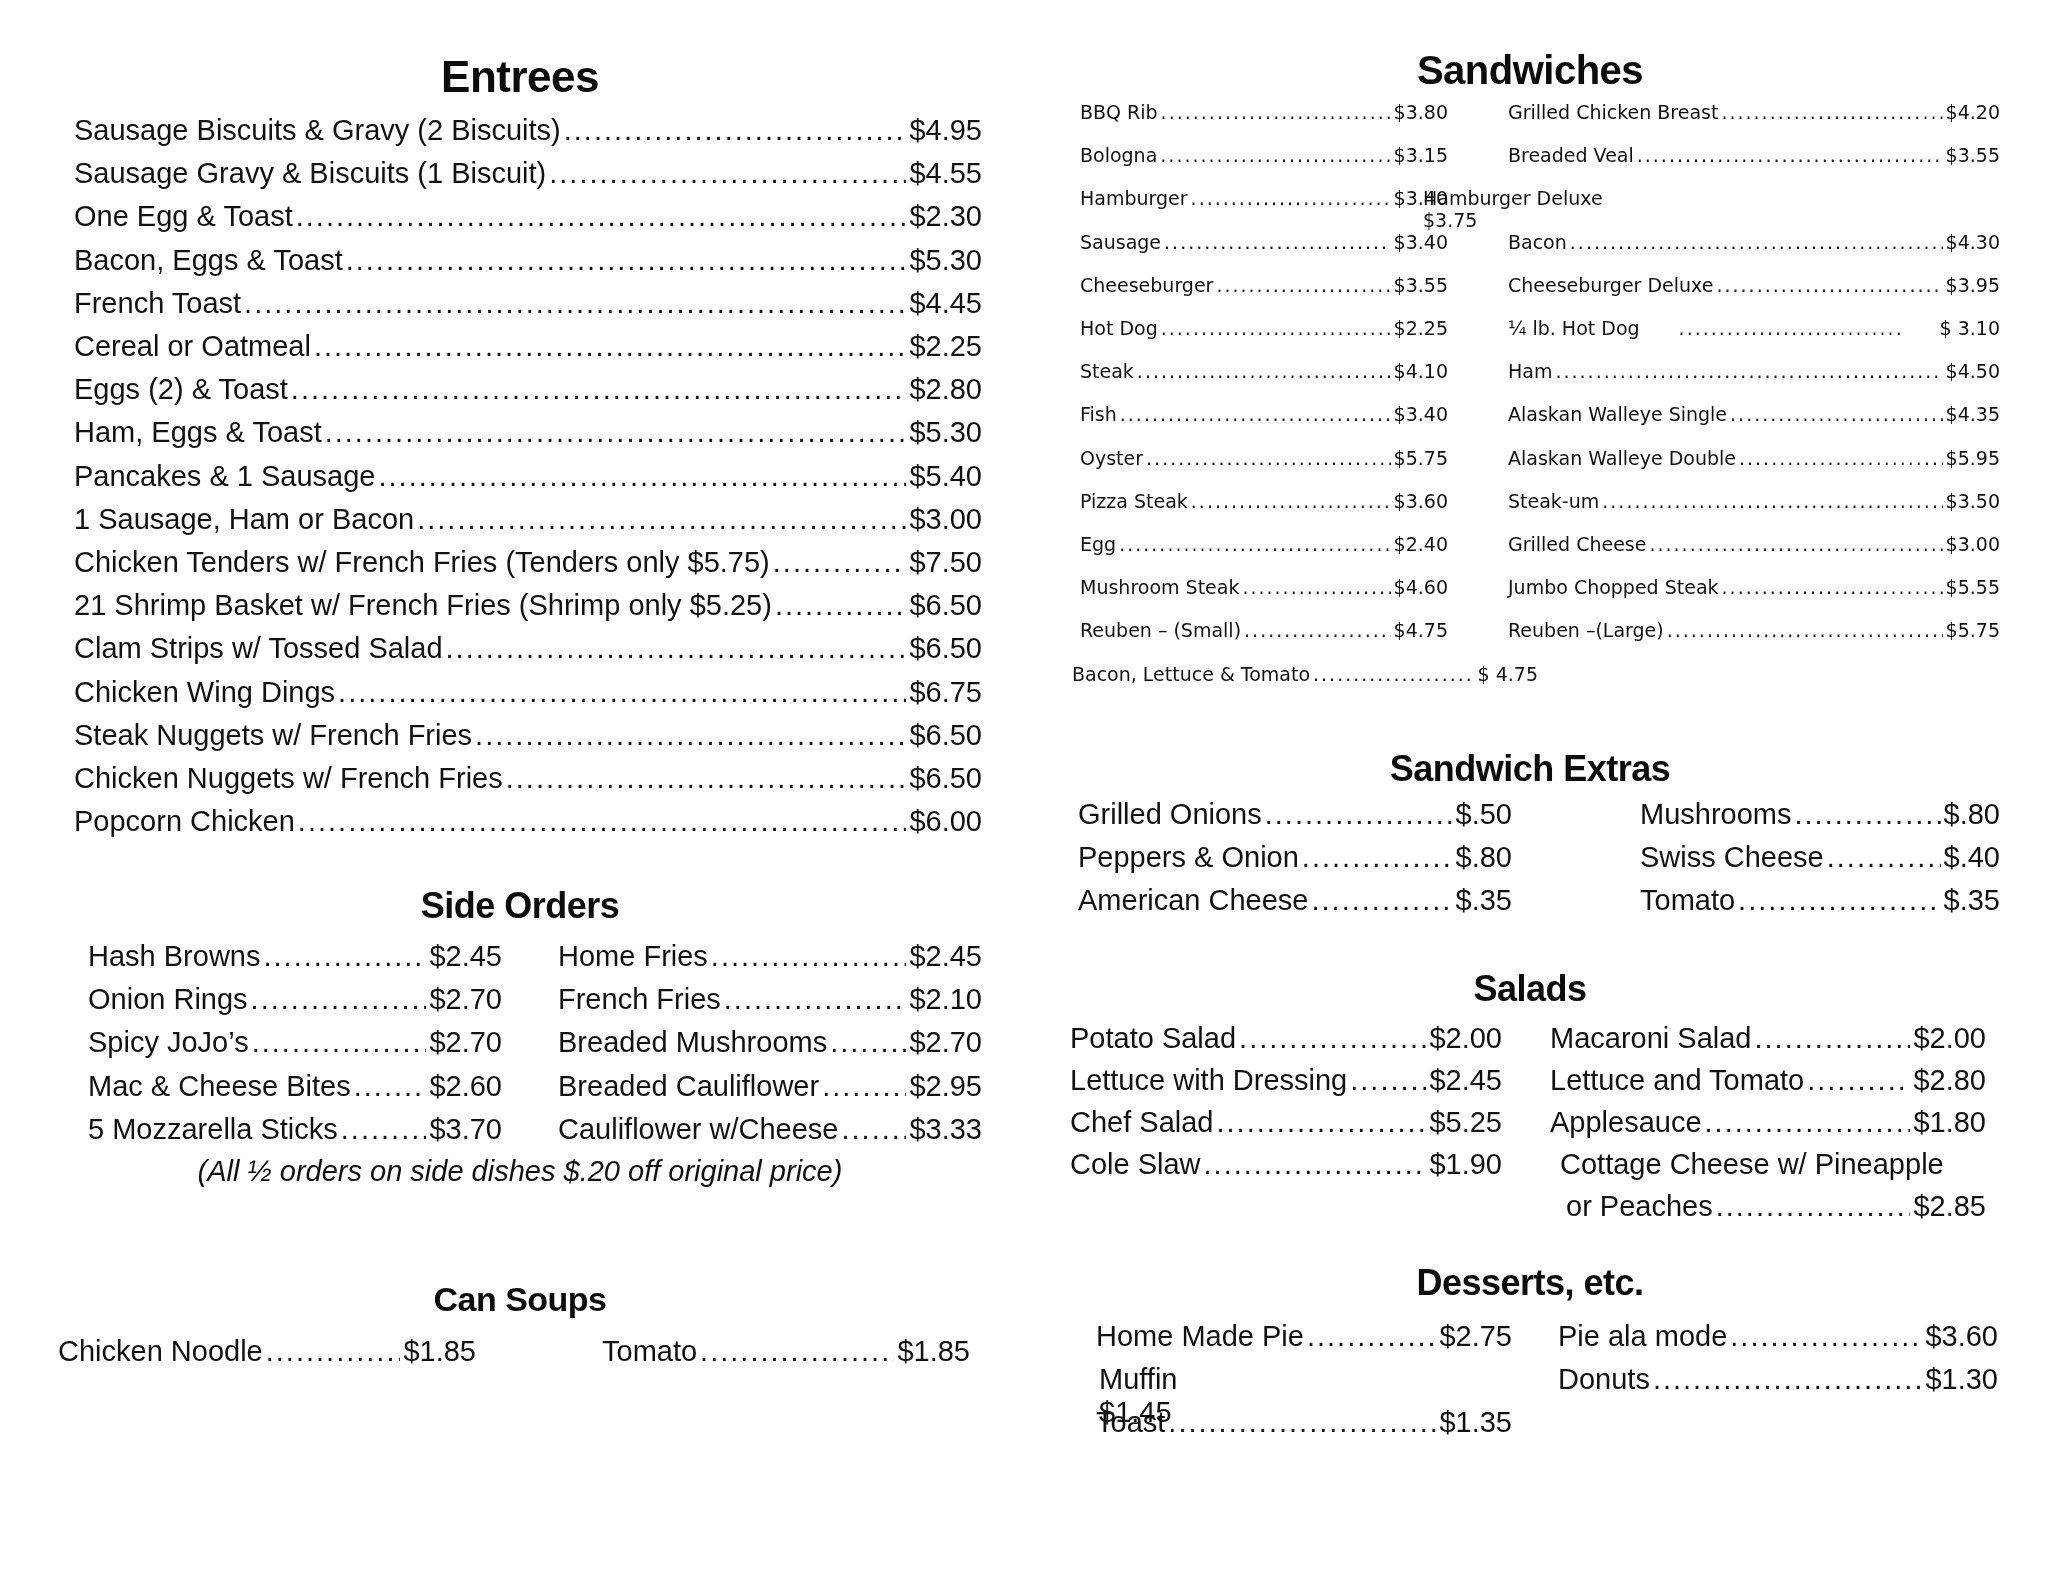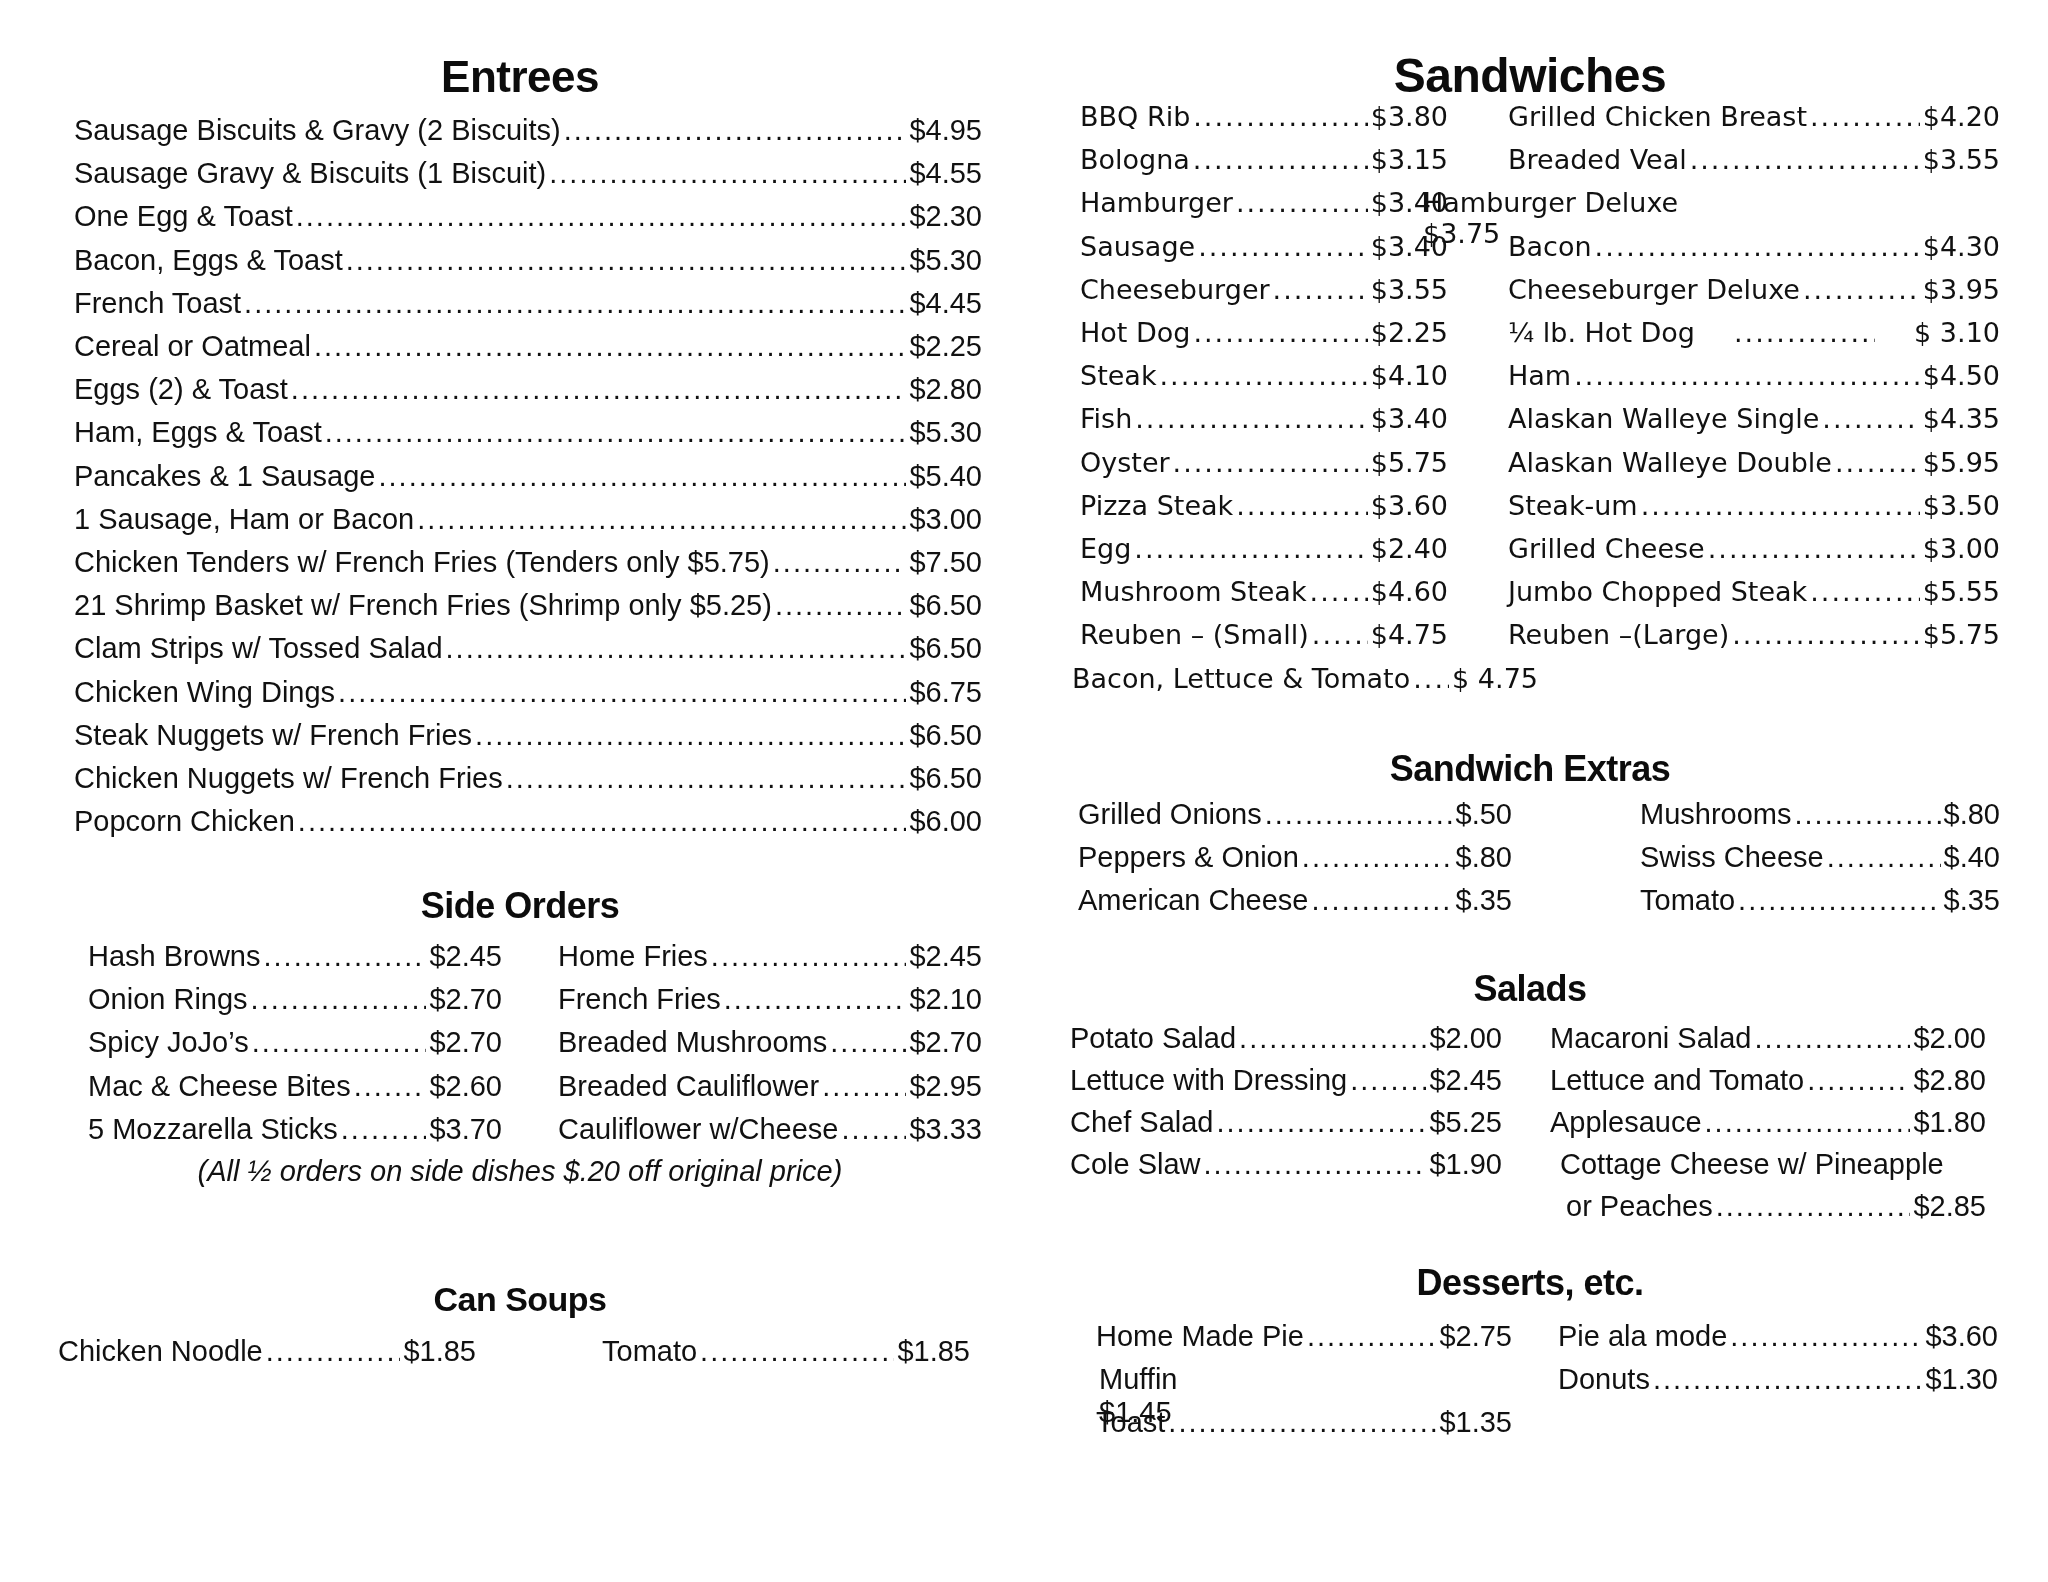--- a/index.html
+++ b/index.html
@@ -4,21 +4,21 @@
 <style>
   html, body { margin:0; padding:0; background:#ffffff; }
   body { width:2048px; height:1582px; position:relative; overflow:hidden; color:#111111;
          font-family:"Liberation Sans", sans-serif; }
   .h { position:absolute; font-weight:bold; text-align:center; color:#0c0c0c;
        font-family:"Liberation Sans", sans-serif; letter-spacing:-0.5px; }
   .h1 { font-size:44px; }
   .h2 { font-size:36px; }
   .row { position:absolute; display:flex; align-items:baseline; font-size:29px; height:40px;
          white-space:nowrap; font-family:"Liberation Sans", sans-serif; }
-  .row.rs { font-family:"DejaVu Sans", sans-serif; font-size:27px; }
+  .row.rs { font-family:"DejaVu Sans", sans-serif; font-size:19px; }
   .row .name { flex:0 0 auto; }
   .row .dots { flex:1 1 auto; overflow:hidden; margin:0 3px; letter-spacing:2px; }
   .row .dots::before { content:"..........................................................................................................................................................................................."; }
   .row .price { flex:0 0 auto; }
   .note { position:absolute; font-style:italic; font-size:29px; text-align:center; }
   .plain { position:absolute; font-size:29px; white-space:nowrap; }
 </style>
 </head>
 <body>
 
@@ -175,21 +175,21 @@
       <span class="dots"></span>
       <span class="price">$1.85</span>
     </div>
     <div class="row" style="left: 602px; width: 368px; top: 1335px;">
       <span class="name">Tomato</span>
       <span class="dots"></span>
       <span class="price">$1.85</span>
     </div>
   </div>
 
-<div class="h h1" style="left:1380px; top:48px; width:300px; font-size:48px;">Sandwiches</div>
+<div class="h h1" style="left:1380px; top:48px; width:300px; font-size:40px;">Sandwiches</div>
 <div id="sand-left">
     <div class="row rs" style="left: 1080px; width: 368px; top: 101px;">
       <span class="name">BBQ Rib</span>
       <span class="dots"></span>
       <span class="price">$3.80</span>
     </div>
     <div class="row rs" style="left: 1080px; width: 368px; top: 144.2px;">
       <span class="name">Bologna</span>
       <span class="dots"></span>
       <span class="price">$3.15</span>

